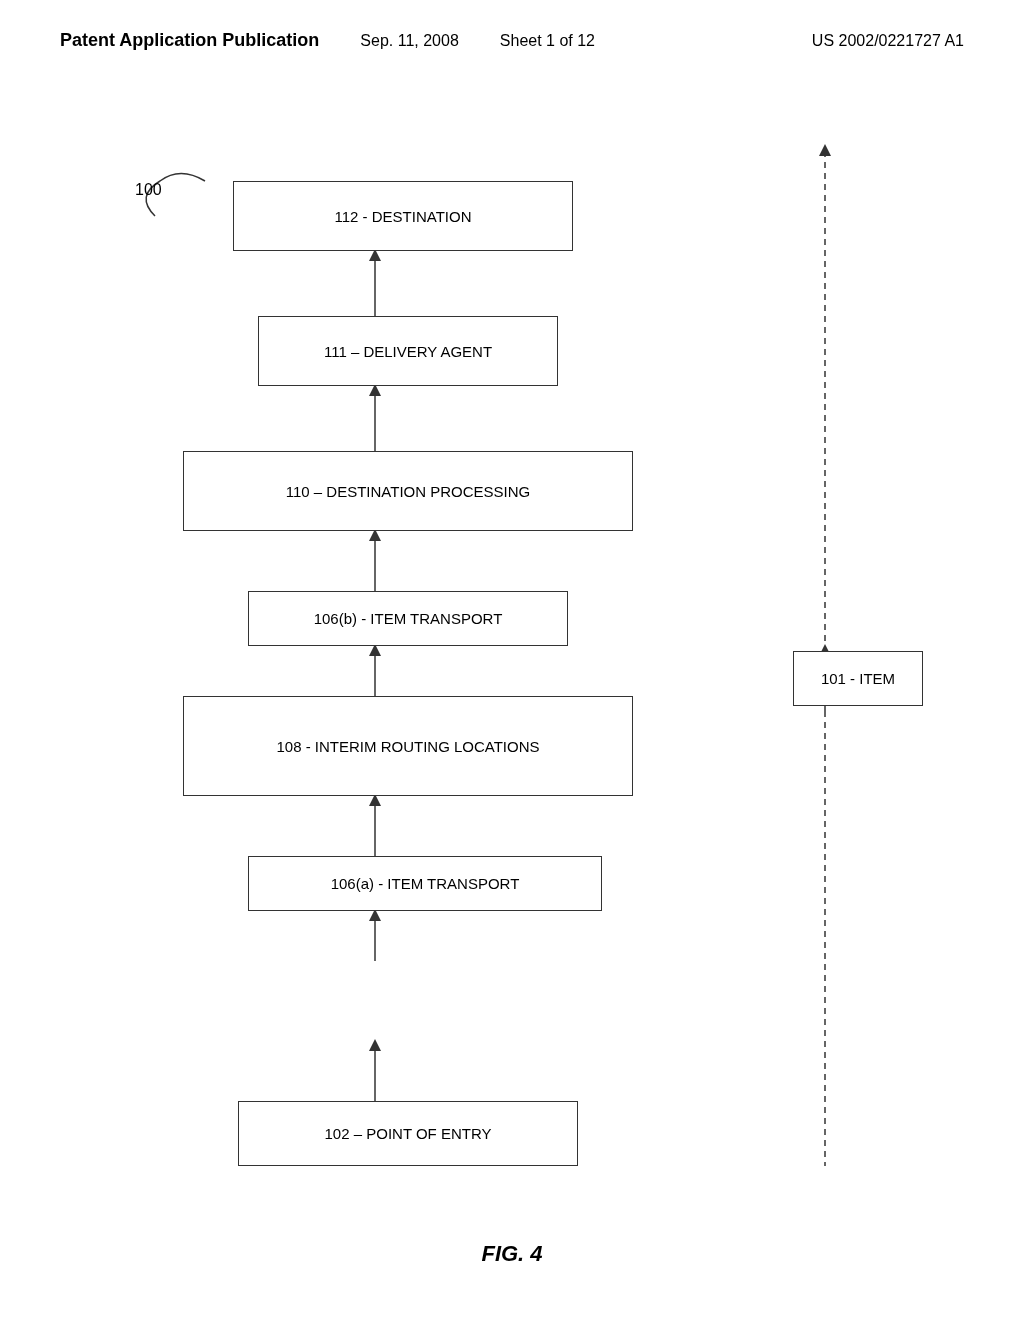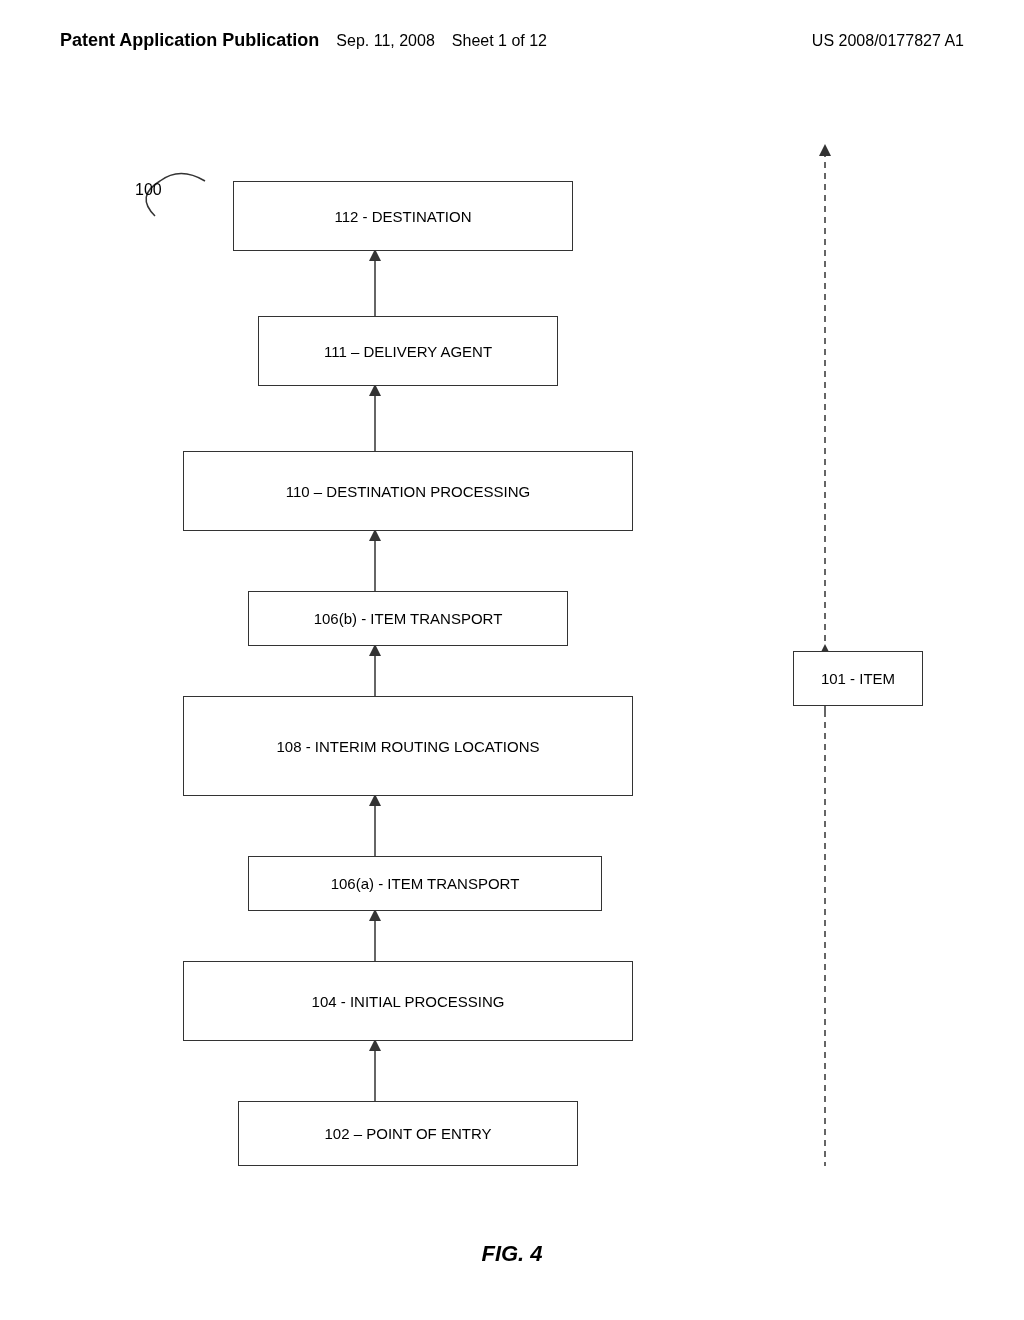--- a/index.html
+++ b/index.html
@@ -14,21 +14,21 @@
     .page {
       width: 1024px;
       min-height: 1320px;
       background: white;
       position: relative;
       padding: 30px 60px;
     }
     .header {
       display: flex;
       align-items: baseline;
-      gap: 17px;
+      gap: 41px;
       margin-bottom: 60px;
       padding-bottom: 10px;
     }
     .header-title {
       font-size: 18px;
       font-weight: bold;
       font-family: Arial, sans-serif;
     }
     .header-date {
       font-size: 16px;
@@ -84,21 +84,21 @@
     }
   </style>
 </head>
 <body>
 
 <div class="page">
   <div class="header">
     <span class="header-title">Patent Application Publication</span>
     <span class="header-date">Sep. 11, 2008</span>
     <span class="header-sheet">Sheet 1 of 12</span>
-    <span class="header-patent">US 2008/0177827 A1</span>
+    <span class="header-patent">US 2002/0221727 A1</span>
   </div>
 
   <div class="diagram-area">
 
     <svg class="arrows-svg">
 
       <path d="M 95 95 Q 75 75 100 60 Q 120 45 145 60" stroke="#333" stroke-width="1.5" fill="none"></path>
 
       <line x1="315" y1="980" x2="315" y2="925" stroke="#333" stroke-width="1.5"></line>
       <polygon points="315,918 309,930 321,930" fill="#333"></polygon>
@@ -150,23 +150,20 @@
     </div>
 
     <div class="flow-box" style="left:90px; top:575px; width:450px; height:100px;">
       <span>108 - INTERIM ROUTING LOCATIONS</span>
     </div>
 
     <div class="flow-box" style="left:155px; top:735px; width:354px; height:55px;">
       <span>106(a) - ITEM TRANSPORT</span>
     </div>
 
-    <div class="flow-box" style="left:90px; top:840px; width:450px; height:80px;">
-      <span>104 - INITIAL PROCESSING</span>
-    </div>
 
     <div class="flow-box" style="left:145px; top:980px; width:340px; height:65px;">
       <span>102 – POINT OF ENTRY</span>
     </div>
 
     <div class="flow-box" style="left:700px; top:530px; width:130px; height:55px;">
       <span>101 - ITEM</span>
     </div>
 
   </div>

